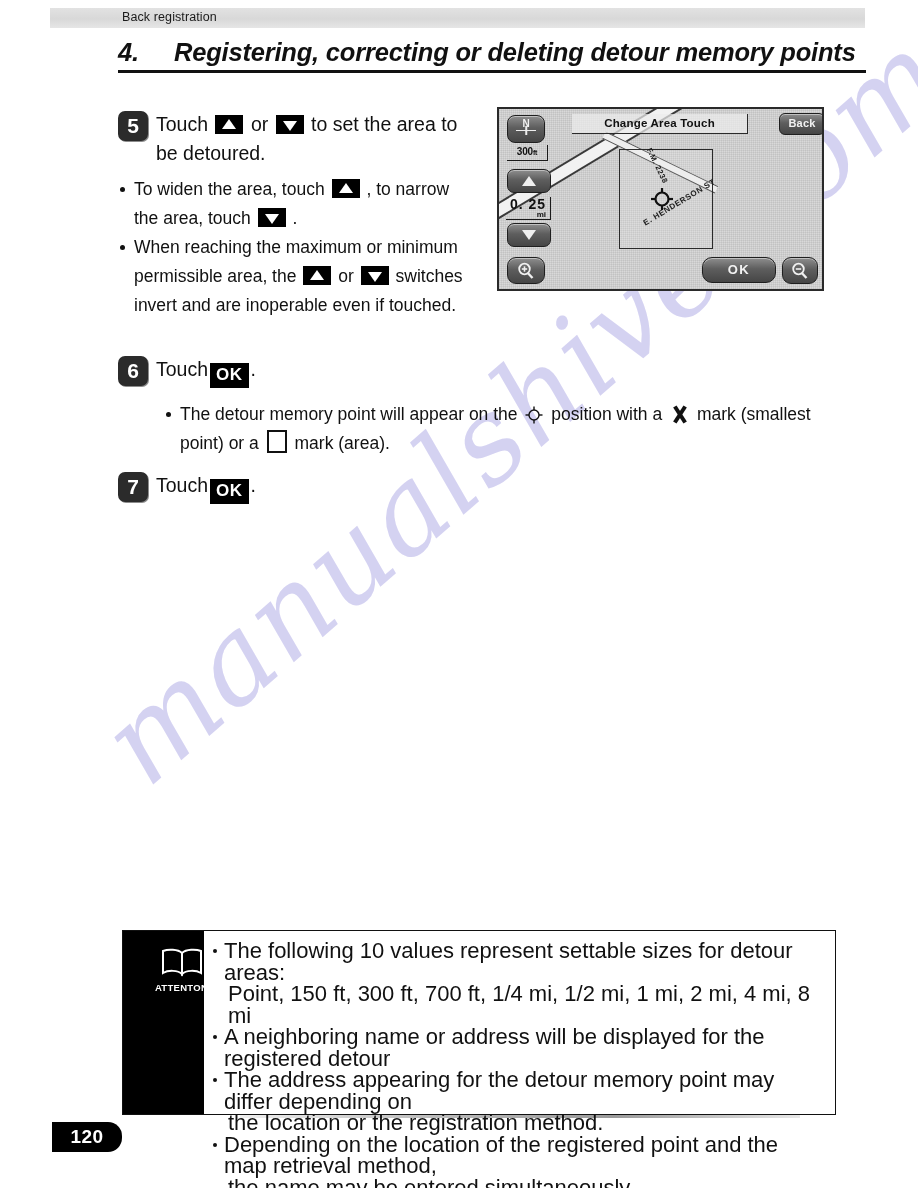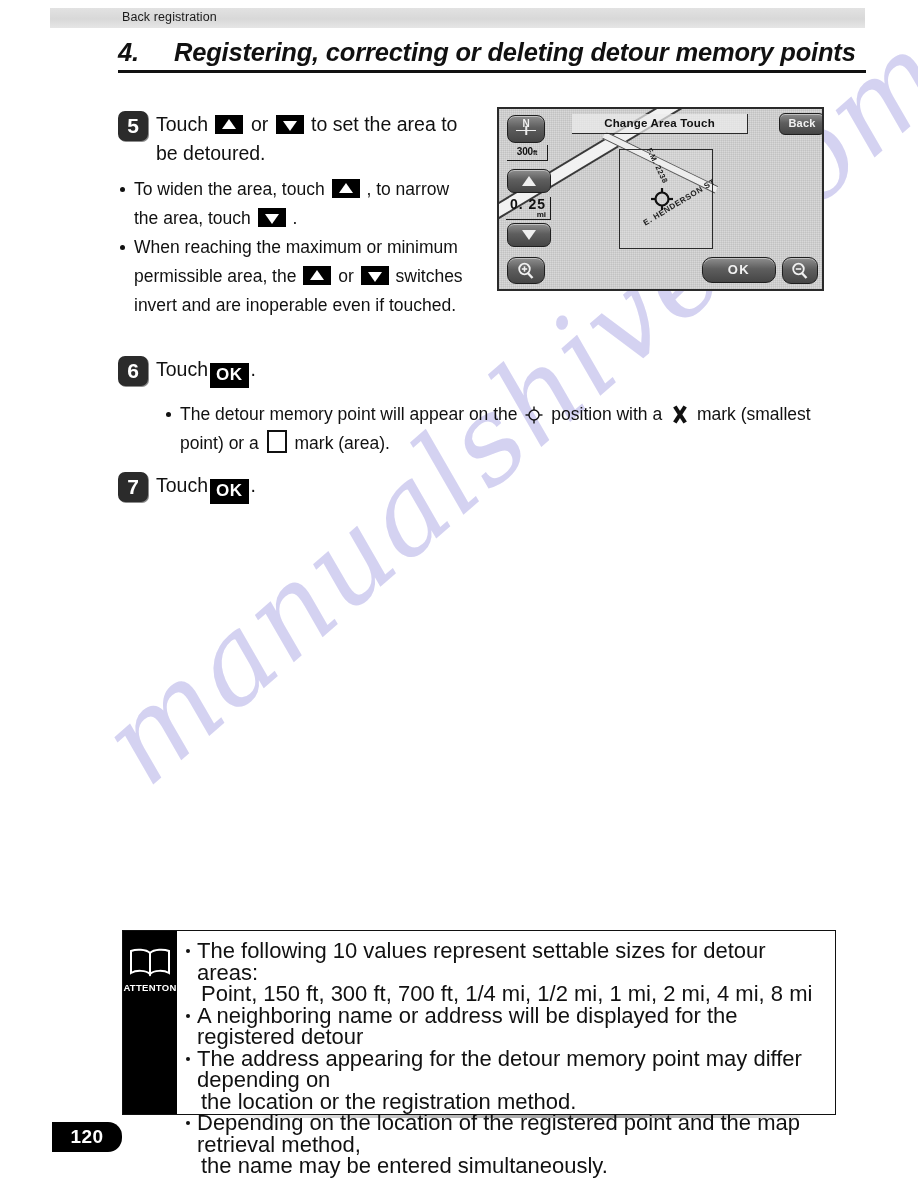--- a/index.html
+++ b/index.html
@@ -364,28 +364,29 @@
     top: 930px;
     width: 714px;
     height: 185px;
     border: 1.6px solid #111;
     background: #fff;
     display: flex;
     z-index: 10;
     box-sizing: border-box;
   }
   #att-icon {
-    width: 54px;
+    width: 45px;
     flex: none;
     background: #000;
     color: #fff;
     display: flex;
     flex-direction: column;
     align-items: center;
     padding-top: 16px;
+    padding-left: 36px;
   }
   #att-icon .bookglyph { width: 44px; height: 30px; }
   #att-icon .attlabel {
     font-size: 9.5px;
     font-weight: bold;
     letter-spacing: .3px;
     margin-top: 5px;
   }
   #att-body {
     flex: 1;

